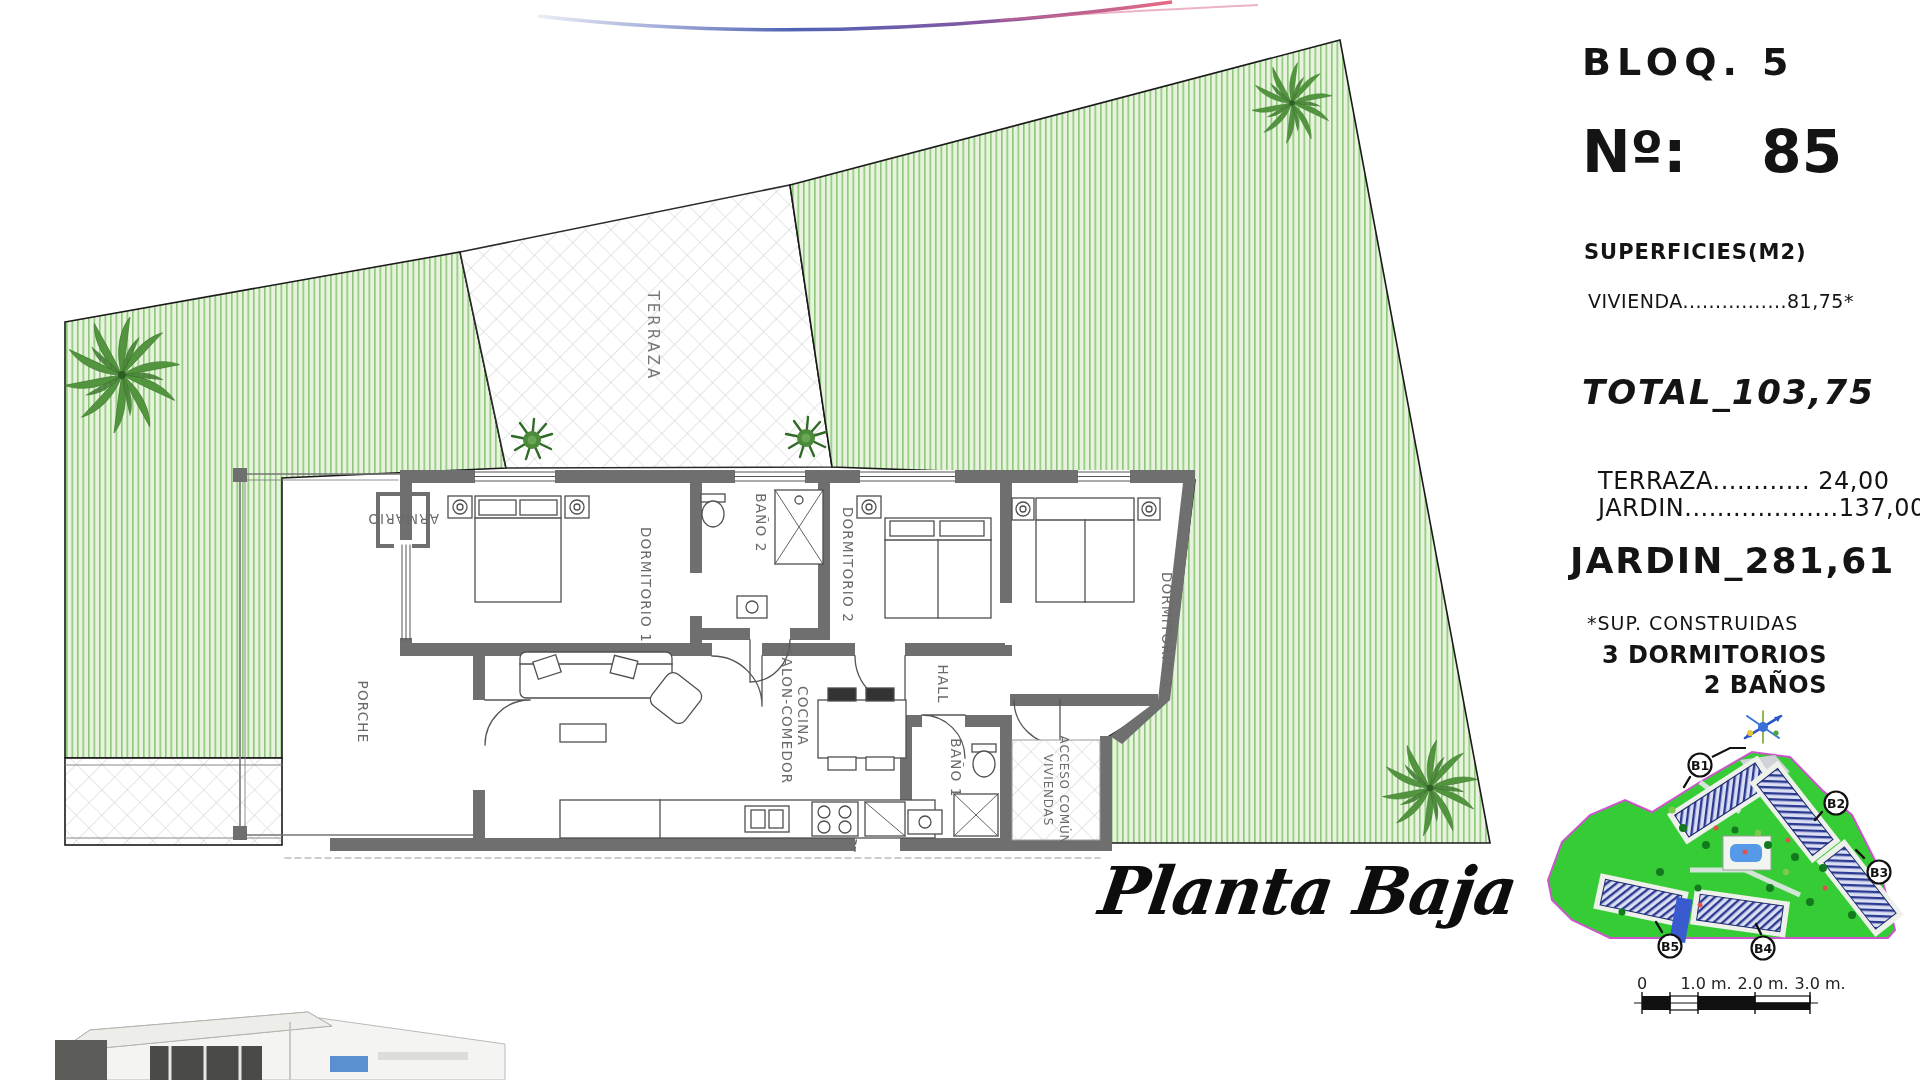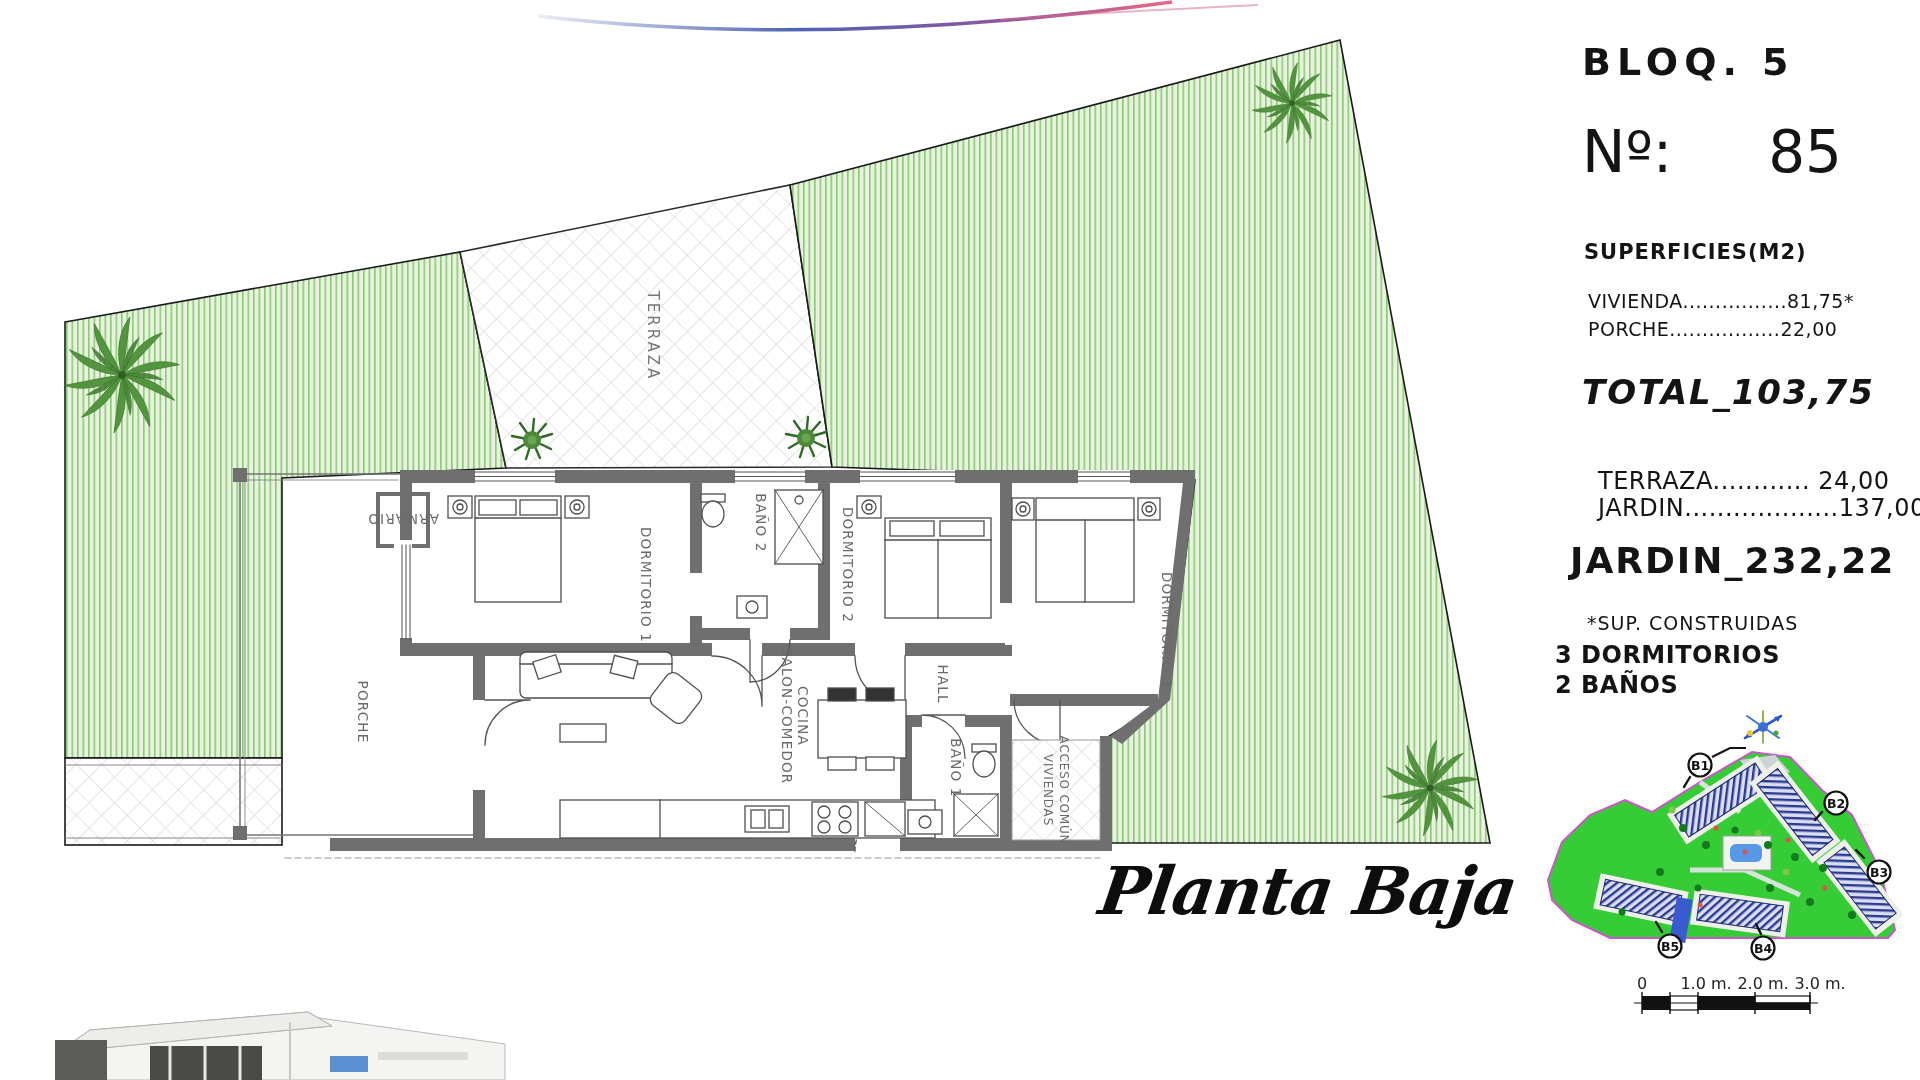--- a/index.html
+++ b/index.html
@@ -8,30 +8,30 @@
   svg text{font-family:"DejaVu Sans","Liberation Sans",sans-serif;}
   .rlabel{fill:#6a6a6a;font-size:13.5px;letter-spacing:1.2px;text-anchor:middle;}
   .rlabel-sm{fill:#6a6a6a;font-size:12px;letter-spacing:0.8px;text-anchor:middle;}
   .tlabel{fill:#777;font-size:15px;letter-spacing:3px;text-anchor:middle;}
   .bcirc-text{fill:#111;font-size:12.5px;font-weight:bold;text-anchor:middle;}
   .scaletxt{fill:#222;font-size:16px;text-anchor:middle;}
   
   .panel-block{position:absolute;white-space:nowrap;color:#141414;}
   .bloq{left:1582px;top:40px;font-size:38px;font-weight:bold;letter-spacing:6px;}
   .numrow{left:1582px;top:118px;width:260px;display:flex;justify-content:space-between;
-          font-size:58px;font-weight:normal;}
+          font-size:58px;font-weight:bold;}
   .suptitle{left:1584px;top:240px;font-size:21px;font-weight:bold;letter-spacing:1px;}
   .suprows{left:1588px;top:287px;font-size:19px;line-height:28px;letter-spacing:0.5px;}
   .totalrow{left:1582px;top:372px;width:242px;display:flex;justify-content:space-between;
             font-size:34px;font-weight:bold;letter-spacing:2px;font-style:italic;}
   .outrows{left:1598px;top:468px;font-size:24px;line-height:27px;letter-spacing:0.5px;}
   .jardinrow{left:1570px;top:540px;width:254px;display:flex;justify-content:space-between;
              font-size:36px;font-weight:bold;letter-spacing:2px;}
   .footnote{left:1563px;top:612px;font-size:19px;letter-spacing:1px;margin-left:24px;}
-  .features{left:1555px;top:640px;width:272px;text-align:left;font-size:24px;line-height:30px;
+  .features{left:1555px;top:640px;width:272px;text-align:right;font-size:24px;line-height:30px;
             font-weight:bold;letter-spacing:0.5px;}
   .caption{position:absolute;left:1100px;top:852px;font-family:"DejaVu Serif","Liberation Serif",serif;
            font-style:italic;font-weight:bold;font-size:66px;color:#0d0d0d;
            transform:skewX(-8deg);letter-spacing:-1px;}
 </style>
 </head>
 <body>
 
 <div class="stage">
 
@@ -429,35 +429,34 @@
 
 <div>
   <div class="panel-block bloq">BLOQ. 5</div>
   <div class="panel-block numrow">
     <span>Nº:</span>
     <span>85</span>
   </div>
   <div class="panel-block suptitle">SUPERFICIES(M2)</div>
   <div class="panel-block suprows">
     <div><span>VIVIENDA</span><span>................</span><span>81,75*</span></div>
-    <div><span>PORCHE</span><span>.................</span><span>22,00</span></div>
   </div>
   <div class="panel-block totalrow">
     <span>TOTAL</span>
     <span>_</span>
     <span>103,75</span>
   </div>
   <div class="panel-block outrows">
     <div><span>TERRAZA</span><span>............</span>&nbsp;<span>24,00</span></div>
     <div><span>JARDIN</span><span>...................</span><span>137,00</span></div>
   </div>
   <div class="panel-block jardinrow">
     <span>JARDIN</span>
     <span>_</span>
-    <span>232,22</span>
+    <span>281,61</span>
   </div>
   <div class="panel-block footnote">*SUP. CONSTRUIDAS</div>
   <div class="panel-block features">
     <div>3 DORMITORIOS</div>
     <div>2 BAÑOS</div>
   </div>
 </div>
 
 <div class="caption">Planta Baja</div>
 

